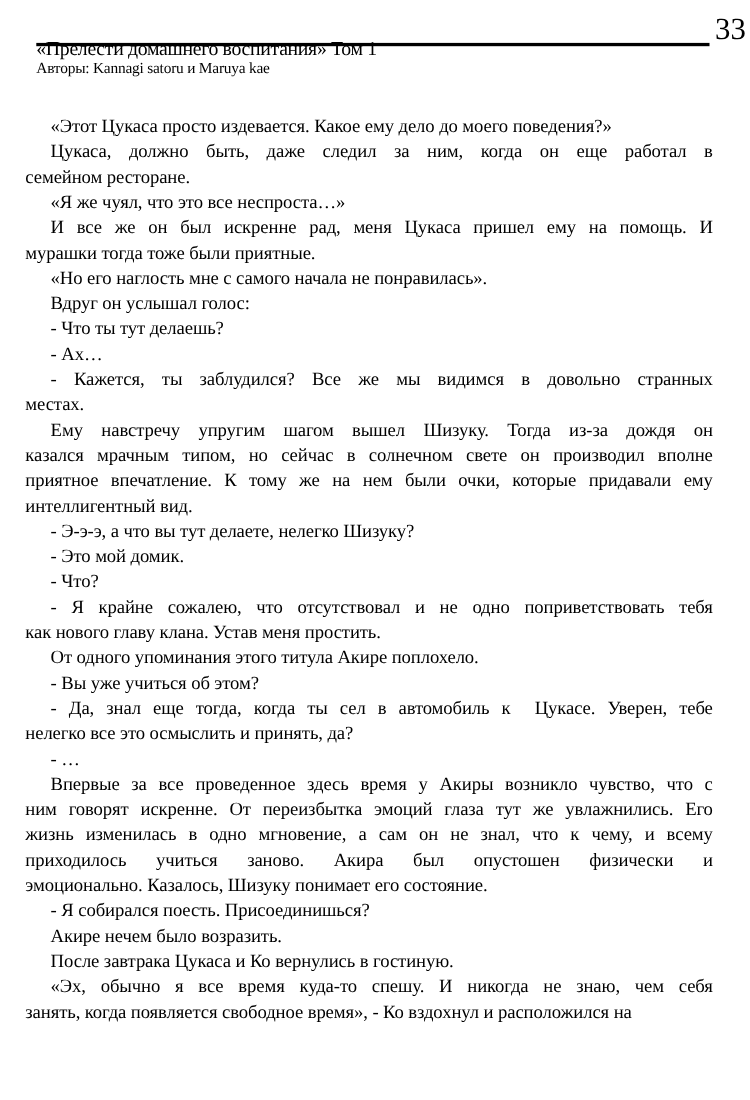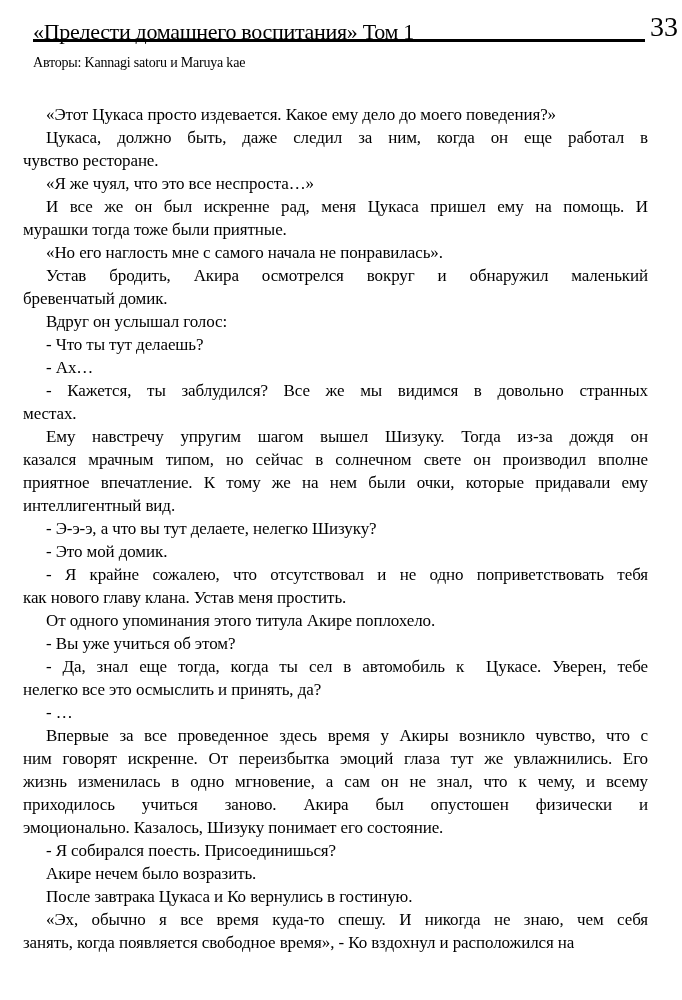--- a/index.html
+++ b/index.html
@@ -17,22 +17,22 @@
     overflow: hidden;
   }
   
   #header {
     position: relative;
     height: 62px;
   }
   .doc-title {
     position: absolute;
     left: 33px;
-    top: 21px;
-    font-size: 22px;
+    top: 35px;
+    font-size: 18px;
     line-height: 1;
     letter-spacing: -0.3px;
     white-space: nowrap;
   }
   .header-rule {
     position: absolute;
     left: 33px;
     top: 39px;
     width: 612px;
     height: 3px;
@@ -82,35 +82,31 @@
     <div class="page-number">33</div>
     <div class="authors-line">Авторы: Kannagi satoru и Maruya kae</div>
   </div>
 
   <div id="page-body">
       <div class="paragraph">
         <div class="line first">«Этот Цукаса просто издевается. Какое ему дело до моего поведения?»</div>
       </div>
       <div class="paragraph">
         <div class="line first fill">Цукаса, должно быть, даже следил за ним, когда он еще работал в</div>
-        <div class="line">чувство ресторане.</div>
+        <div class="line">семейном ресторане.</div>
       </div>
       <div class="paragraph">
         <div class="line first">«Я же чуял, что это все неспроста…»</div>
       </div>
       <div class="paragraph">
         <div class="line first fill">И все же он был искренне рад, меня Цукаса пришел ему на помощь. И</div>
         <div class="line">мурашки тогда тоже были приятные.</div>
       </div>
       <div class="paragraph">
         <div class="line first">«Но его наглость мне с самого начала не понравилась».</div>
-      </div>
-      <div class="paragraph">
-        <div class="line first fill">Устав бродить, Акира осмотрелся вокруг и обнаружил маленький</div>
-        <div class="line">бревенчатый домик.</div>
       </div>
       <div class="paragraph">
         <div class="line first">Вдруг он услышал голос:</div>
       </div>
       <div class="paragraph">
         <div class="line first">- Что ты тут делаешь?</div>
       </div>
       <div class="paragraph">
         <div class="line first">- Ах…</div>
       </div>
@@ -122,20 +118,23 @@
         <div class="line first fill">Ему навстречу упругим шагом вышел Шизуку. Тогда из-за дождя он</div>
         <div class="line fill">казался мрачным типом, но сейчас в солнечном свете он производил вполне</div>
         <div class="line fill">приятное впечатление. К тому же на нем были очки, которые придавали ему</div>
         <div class="line">интеллигентный вид.</div>
       </div>
       <div class="paragraph">
         <div class="line first">- Э-э-э, а что вы тут делаете, нелегко Шизуку?</div>
       </div>
       <div class="paragraph">
         <div class="line first">- Это мой домик.</div>
+      </div>
+      <div class="paragraph">
+        <div class="line first">- Что?</div>
       </div>
       <div class="paragraph">
         <div class="line first fill">- Я крайне сожалею, что отсутствовал и не одно поприветствовать тебя</div>
         <div class="line">как нового главу клана. Устав меня простить.</div>
       </div>
       <div class="paragraph">
         <div class="line first">От одного упоминания этого титула Акире поплохело.</div>
       </div>
       <div class="paragraph">
         <div class="line first">- Вы уже учиться об этом?</div>

